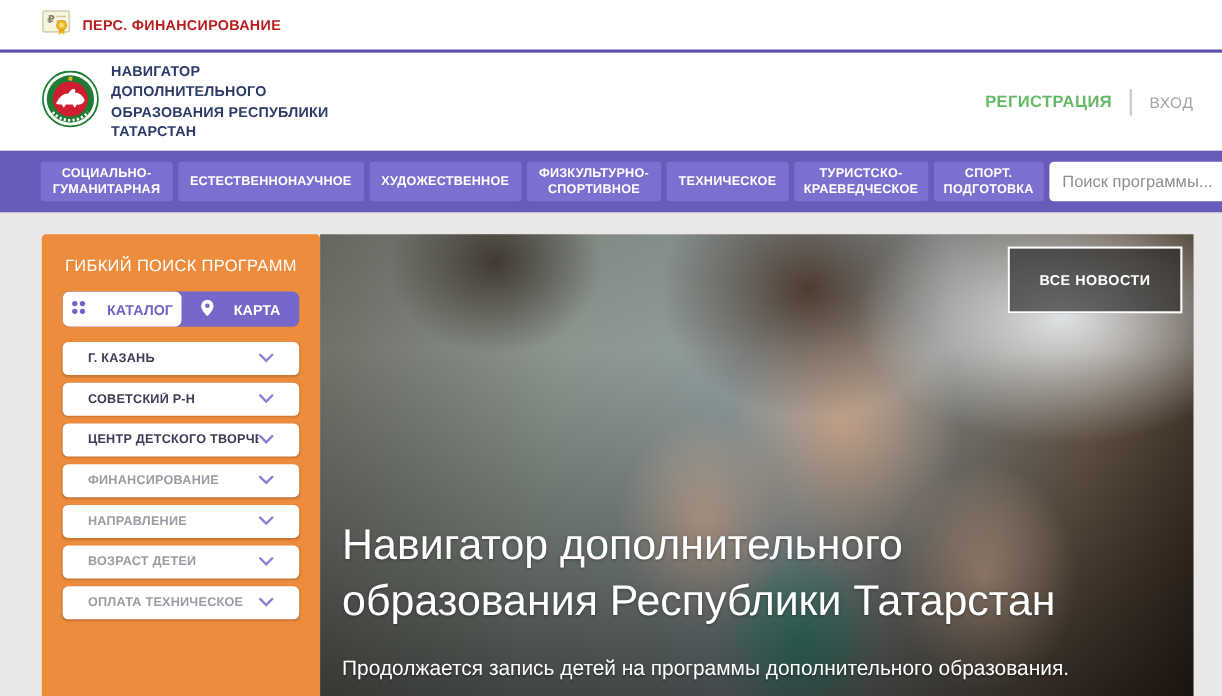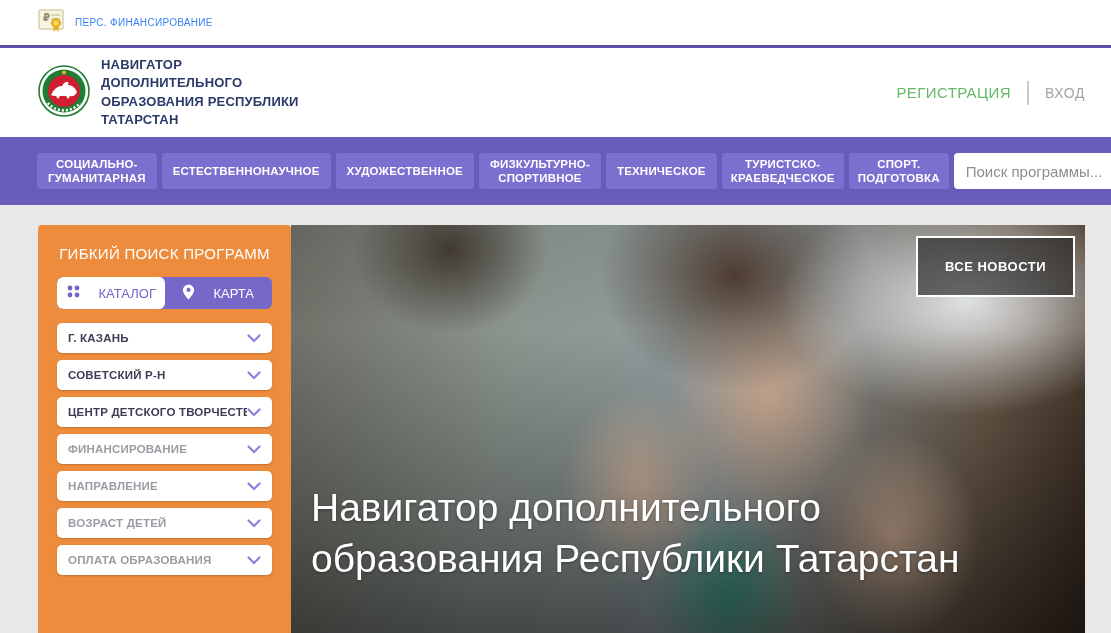--- a/index.html
+++ b/index.html
@@ -3,35 +3,35 @@
 <meta charset="utf-8">
 <style>
   * { margin:0; padding:0; box-sizing:border-box; }
   html,body { width:1111px; height:633px; overflow:hidden;
     font-family:"Liberation Sans","DejaVu Sans",sans-serif; background:#e9e8e6; }
 
   
   .topbar { height:48px; background:#ffffff; border-bottom:3px solid #5b4fa8;
     display:flex; align-items:center; padding-left:38px; }
   .pf-link { display:flex; align-items:center; gap:10px; cursor:pointer; text-decoration:none; }
-  .pf-label { font-size:10px; font-weight:normal; color:#3b82f6; letter-spacing:.3px; }
+  .pf-label { font-size:13px; font-weight:bold; color:#b91c1c; letter-spacing:.3px; }
 
   
   .header { height:89px; background:#ffffff; display:flex; align-items:center;
     padding:0 26px 0 38px; }
   .brand { display:flex; align-items:center; gap:11px; }
   .brand-title { font-size:13px; font-weight:bold; color:#2b3a69; line-height:1.4;
     letter-spacing:.2px; }
   .header-right { margin-left:auto; display:flex; align-items:center; gap:16px; }
-  .reg-link { color:#64b965; font-size:15px; font-weight:normal; letter-spacing:.4px; cursor:pointer; }
+  .reg-link { color:#64b965; font-size:15px; font-weight:bold; letter-spacing:.4px; cursor:pointer; }
   .auth-sep { width:2px; height:24px; background:#c9c9c9; }
   .login-link { color:#a3a3a3; font-size:14px; letter-spacing:.6px; cursor:pointer; }
 
   
-  .nav { height:68px; background:#685cba; display:flex; align-items:center;
+  .nav { height:56px; background:#685cba; display:flex; align-items:center;
     padding:0 24px 0 37px; gap:5px; }
   .nav-btn { background:#7b6fd0; border:none; color:#ffffff; font-family:inherit;
     font-size:11.5px; font-weight:bold; border-radius:3px; height:36px;
     display:flex; align-items:center; justify-content:center; text-align:center;
     padding:0 11px; line-height:1.25; cursor:pointer; letter-spacing:.2px; }
   .nav-btn.w2  { max-width:122px; }
   .nav-btn.w2b { max-width:100px; }
   .search-wrap { margin-left:auto; position:relative; }
   .search-input { width:188px; height:36px; border:none; border-radius:4px;
     padding:0 38px 0 12px; font-size:15px; color:#555; font-family:inherit; outline:none; }
@@ -41,24 +41,24 @@
   .content { display:flex; align-items:flex-start; padding:20px 26px 0 38px; }
 
   
   .sidebar { width:253px; flex:none; background:#ee8c3d; border-radius:4px 4px 0 0;
     padding:16px 19px 0 19px; min-height:421px; }
   .sb-title { color:#ffffff; font-size:15px; font-weight:normal; text-align:center;
     letter-spacing:.3px; margin:4px 0 15px; }
   .sb-tabs { display:flex; background:#7568c8; border-radius:6px; height:32px;
     overflow:hidden; margin-bottom:14px; }
   .sb-tab { flex:1; display:flex; align-items:center; justify-content:center; gap:18px;
-    font-size:13px; font-weight:normal; color:#ffffff; cursor:pointer; }
+    font-size:13px; font-weight:bold; color:#ffffff; cursor:pointer; }
   .sb-tab.active { background:#ffffff; color:#7363c6; border-radius:6px; }
   .filter { background:#ffffff; border-radius:5px; height:30px; margin-bottom:7px;
-    display:flex; align-items:center; padding:0 11px; cursor:pointer;
+    display:flex; align-items:center; padding:0 23px; cursor:pointer;
     box-shadow:0 1px 2px rgba(0,0,0,.18); }
   .filter span.lbl { font-size:11.5px; font-weight:bold; letter-spacing:.2px;
     white-space:nowrap; overflow:hidden; max-width:195px; }
   .filter.sel span.lbl { color:#3e3c55; }
   .filter.ph  span.lbl { color:#9b9ba3; }
   .filter .chev { margin-left:auto; flex:none; }
 
   
   .hero { flex:1; min-height:421px; position:relative; overflow:hidden;
     background:
@@ -197,28 +197,29 @@
             <polyline points="1.5,1.5 7,7 12.5,1.5" fill="none" stroke="#8c80d8" stroke-width="2.2" stroke-linecap="round"></polyline>
           </svg></span>
     </div>
     <div class="filter ph">
       <span class="lbl">ВОЗРАСТ ДЕТЕЙ</span>
       <span class="chev"><svg width="14" height="9" viewBox="0 0 14 9">
             <polyline points="1.5,1.5 7,7 12.5,1.5" fill="none" stroke="#8c80d8" stroke-width="2.2" stroke-linecap="round"></polyline>
           </svg></span>
     </div>
     <div class="filter ph">
-      <span class="lbl">ОПЛАТА ОБРАЗОВАНИЯ</span>
+      <span class="lbl">ОПЛАТА ТЕХНИЧЕСКОЕ</span>
       <span class="chev"><svg width="14" height="9" viewBox="0 0 14 9">
             <polyline points="1.5,1.5 7,7 12.5,1.5" fill="none" stroke="#8c80d8" stroke-width="2.2" stroke-linecap="round"></polyline>
           </svg></span>
     </div>
 
   </aside>
 
   <section class="hero">
     <button class="news-btn">ВСЕ НОВОСТИ</button>
     <div class="hero-text">
       <div class="hero-title">Навигатор дополнительного образования Республики Татарстан</div>
+      <div class="hero-sub">Продолжается запись детей на программы дополнительного образования.</div>
     </div>
   </section>
 
 </div>
 
 </body></html>

